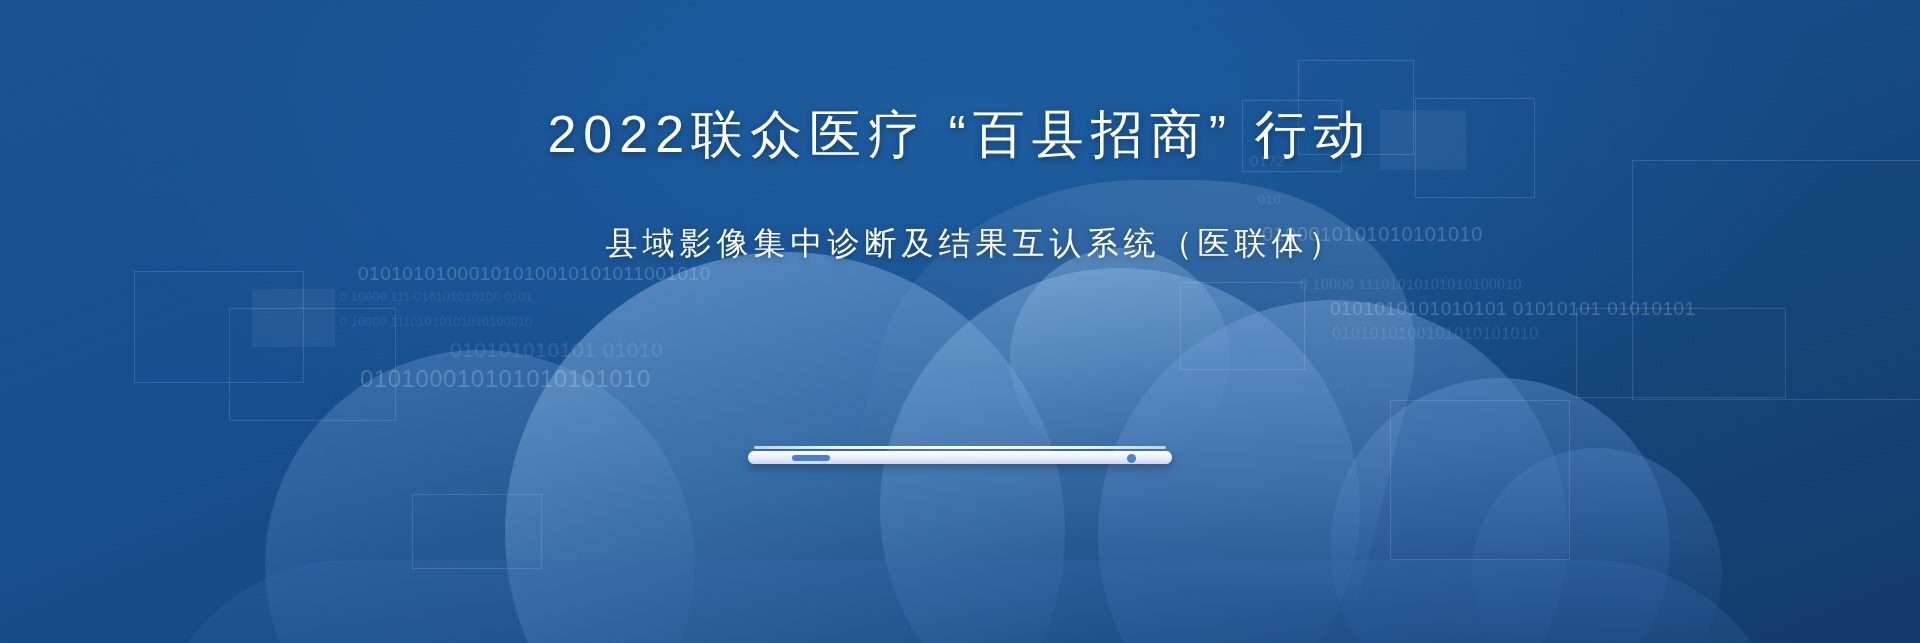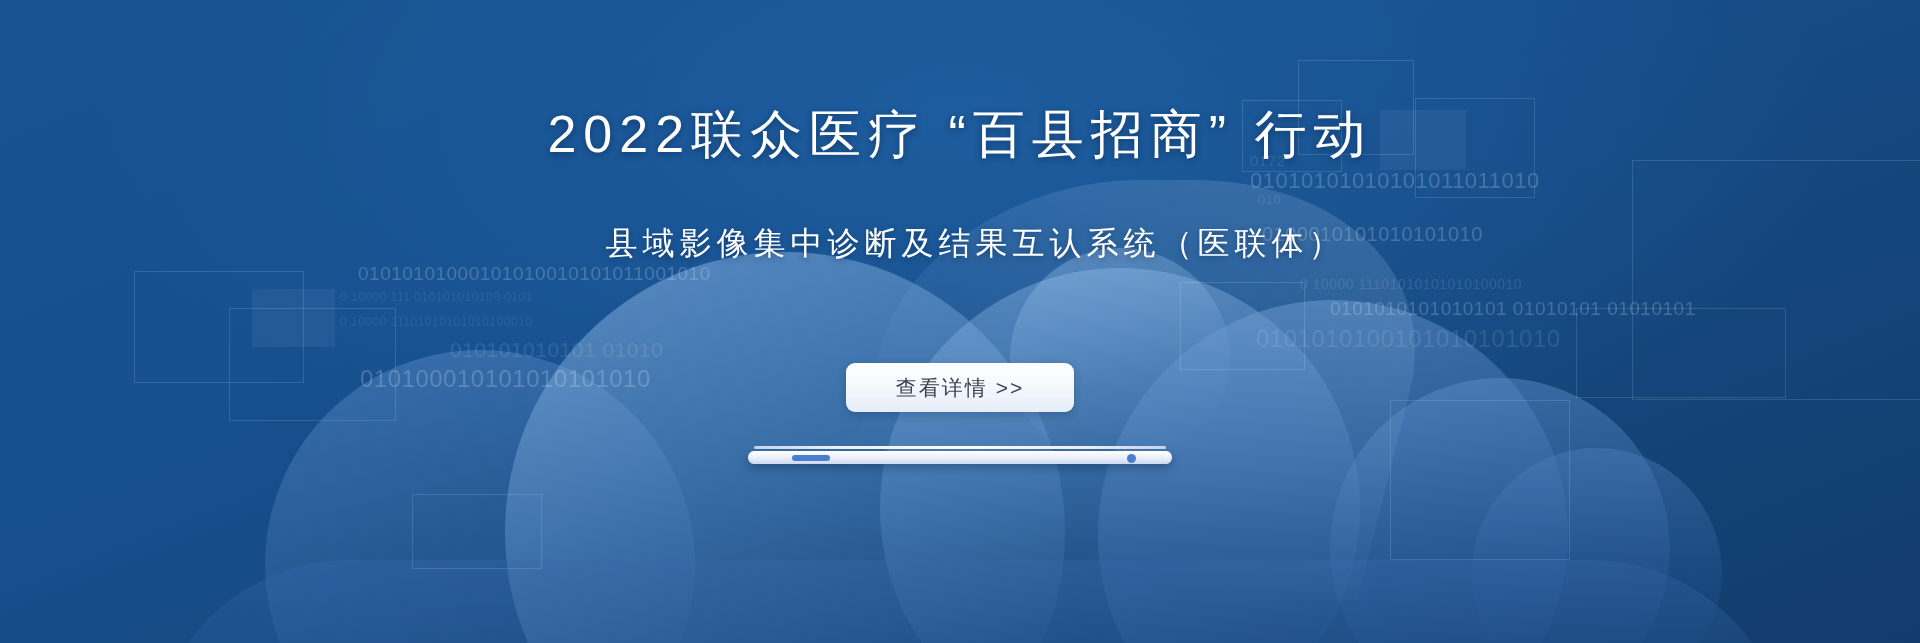--- a/index.html
+++ b/index.html
@@ -249,37 +249,33 @@
     <div class="deco-rect" style="left:1576px; top:308px; width:210px; height:90px;"></div>
     <div class="deco-rect" style="left:1390px; top:400px; width:180px; height:160px;"></div>
 
     <div class="binary" style="left:358px; top:263px; font-size:19px;">01010101000101010010101011001010</div>
     <div class="binary fainter" style="left:340px; top:290px; font-size:12px;">0 10000 111        010101010100   0101</div>
     <div class="binary fainter" style="left:340px; top:315px; font-size:12px;">0 10000 11101010101010100010</div>
     <div class="binary faint" style="left:450px; top:338px; font-size:21px;">010101010101 01010</div>
     <div class="binary" style="left:360px; top:365px; font-size:24px;">010100010101010101010</div>
 
     <div class="binary faint" style="left:1250px; top:152px; font-size:15px;">0172</div>
-    <div class="binary" style="left:1250px; top:168px; font-size:22px;">01010101010101011011010</div>
     <div class="binary faint" style="left:1258px; top:192px; font-size:13px;">010</div>
     <div class="binary" style="left:1262px; top:223px; font-size:20px;">0100010101010101010</div>
     <div class="binary faint" style="left:1300px; top:276px; font-size:14px;">0 10000 11101010101010100010</div>
     <div class="binary" style="left:1330px; top:298px; font-size:19px;">0101010101010101   01010101 01010101</div>
-    <div class="binary faint" style="left:1256px; top:325px; font-size:24px;">0101010100101010101010</div>
+    <div class="binary faint" style="left:1332px; top:325px; font-size:16px;">0101010100101010101010</div>
   </div>
 
   <div class="content">
 
     <div class="title">2022联众医疗 “百县招商” 行动</div>
 
     <div class="subtitle">县域影像集中诊断及结果互认系统（医联体）</div>
 
-    <div class="cta-wrap">
-      <button class="cta-button">查看详情 &gt;&gt;</button>
-    </div>
 
     <div class="device">
       <div class="device-screenline"></div>
       <div class="device-body"></div>
       <div class="device-port"></div>
       <div class="device-dot"></div>
     </div>
 
   </div>
 </div>

